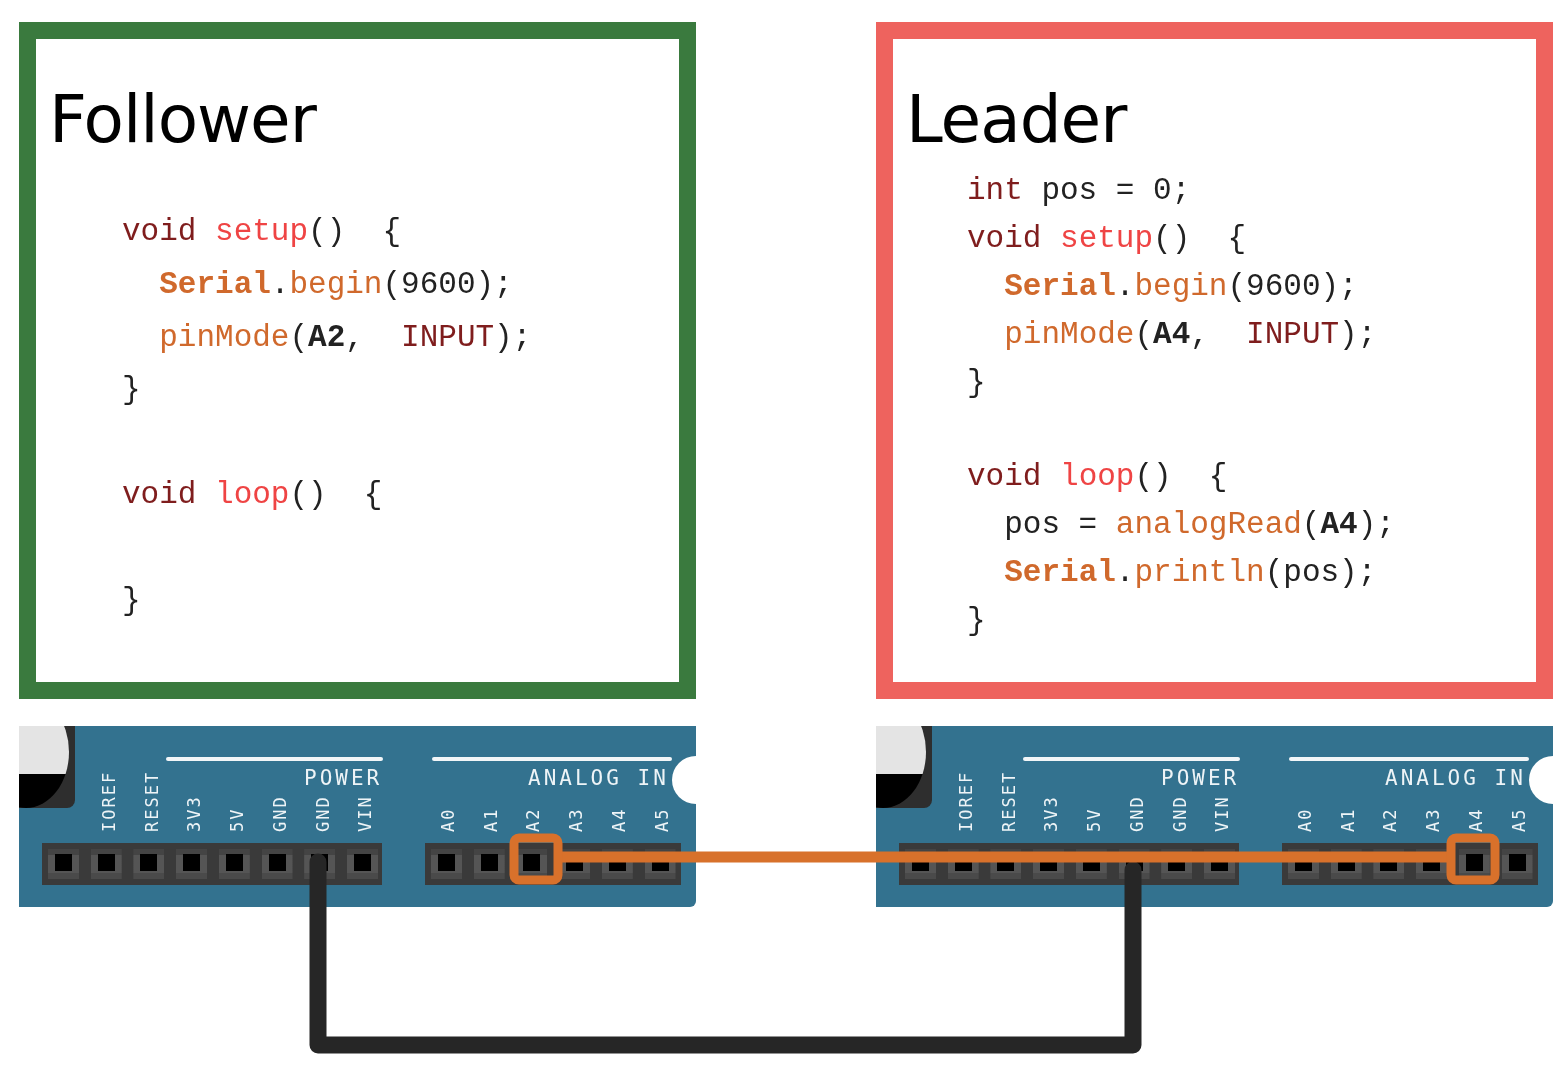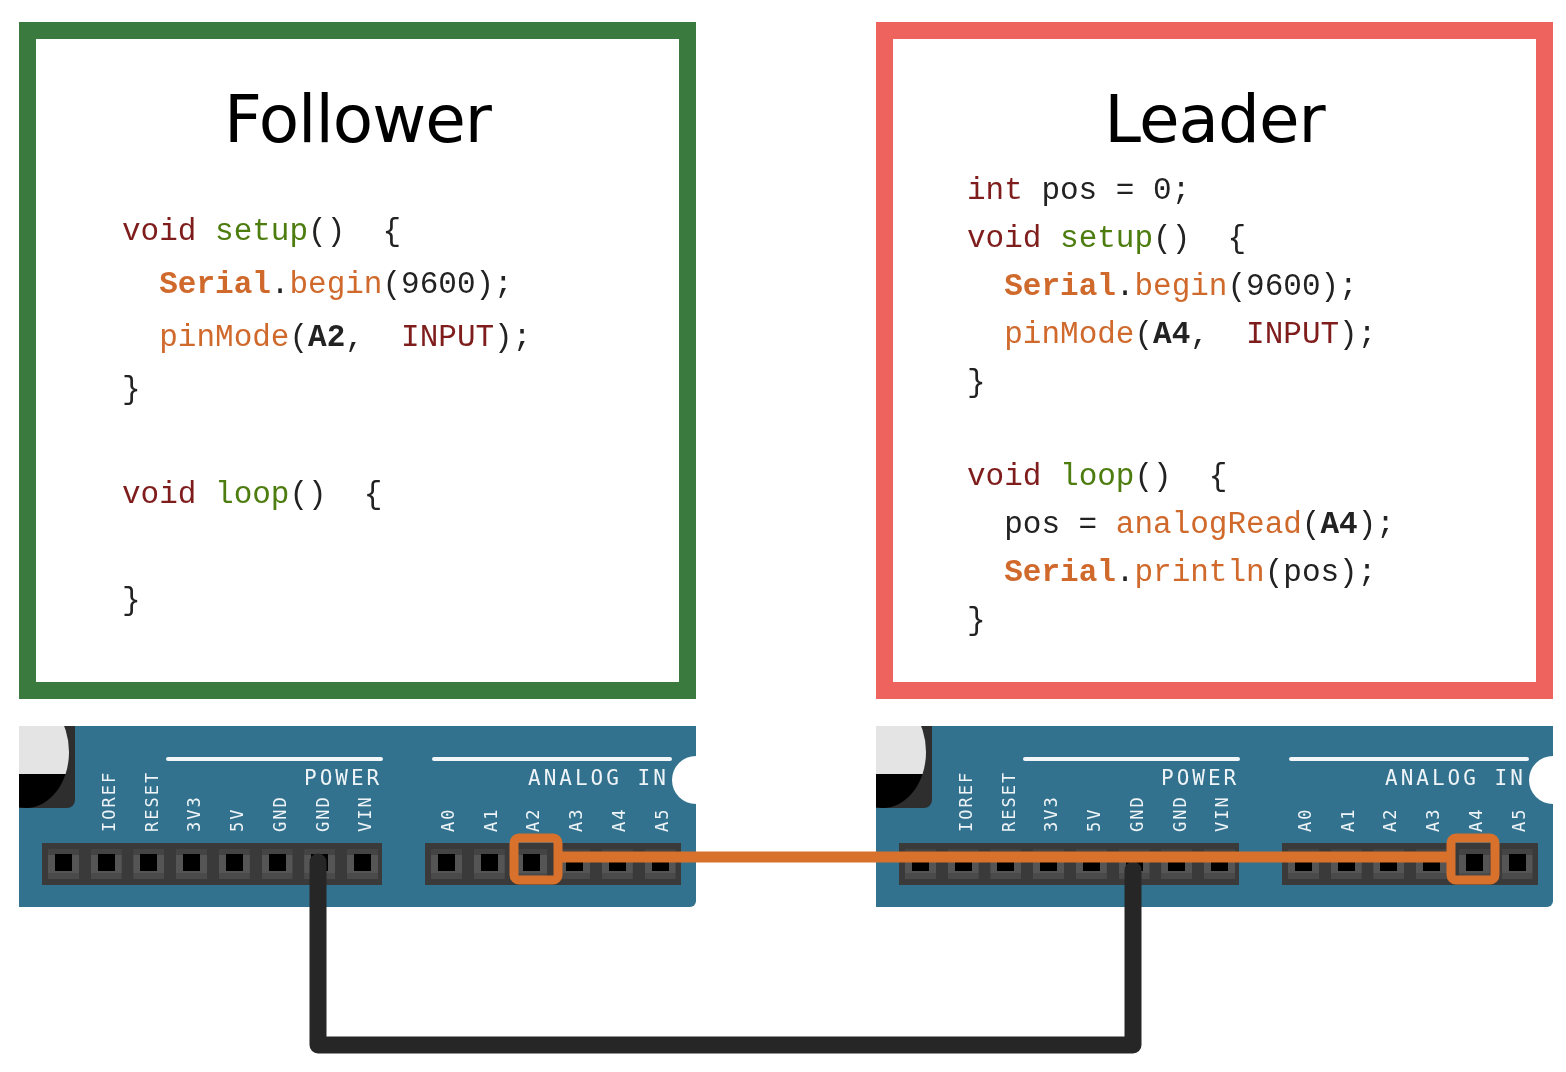--- a/index.html
+++ b/index.html
@@ -1,26 +1,26 @@
 <!DOCTYPE html>
 <html><head>
 <meta charset="utf-8">
 <style>
   html, body { margin: 0; padding: 0; background: #ffffff; }
   body { width: 1566px; height: 1072px; position: relative; overflow: hidden; font-family: "DejaVu Sans", sans-serif; }
   .panel { position: absolute; top: 22px; width: 643px; height: 643px; border: 17px solid; background: #fff; }
   #follower-panel { left: 19px; border-color: #3a7a3e; }
   #leader-panel { left: 876px; border-color: #ee635e; }
-  .panel-title { position: absolute; left: 0; right: 0; top: 42px; text-align: center; font-family: "DejaVu Sans", sans-serif; font-size: 66px; color: #000; letter-spacing: -1px; }
+  .panel-title { position: absolute; left: 0; right: 0; top: 42px; font-family: "DejaVu Sans", sans-serif; font-size: 66px; color: #000; letter-spacing: -1px; padding-left: 13px; }
   .code { position: absolute; font-family: "Liberation Mono", monospace; font-size: 31px; white-space: pre; color: #222; }
   #follower-panel .code { left: 86px; top: 175px; }
   #leader-panel .code { left: 74px; top: 134px; }
   .code-line { height: 0; position: relative; }
   .kw { color: #7f1d1d; }
-  .fn { color: #4d7c0f; }
+  .fn { color: #ef4444; }
   .obj { color: #d0692c; font-weight: bold; }
   .meth { color: #d0692c; }
   .txt { color: #222; }
   .txt-b { color: #222; font-weight: bold; }
 
   .board { position: absolute; top: 726px; width: 677px; height: 181px; background: #33728f; border-radius: 0 0 6px 0; overflow: hidden; }
   #follower-board { left: 19px; }
   #leader-board { left: 876px; }
   .jack { position: absolute; left: -6px; top: 0; width: 62px; height: 82px; background: #2e2e2e; border-radius: 0 0 8px 0; }
   .jack-face { position: absolute; left: -30px; top: -30px; width: 86px; height: 112px; border-radius: 50%; background: linear-gradient(#e4e4e4 0 70%, #000 70% 100%); }

